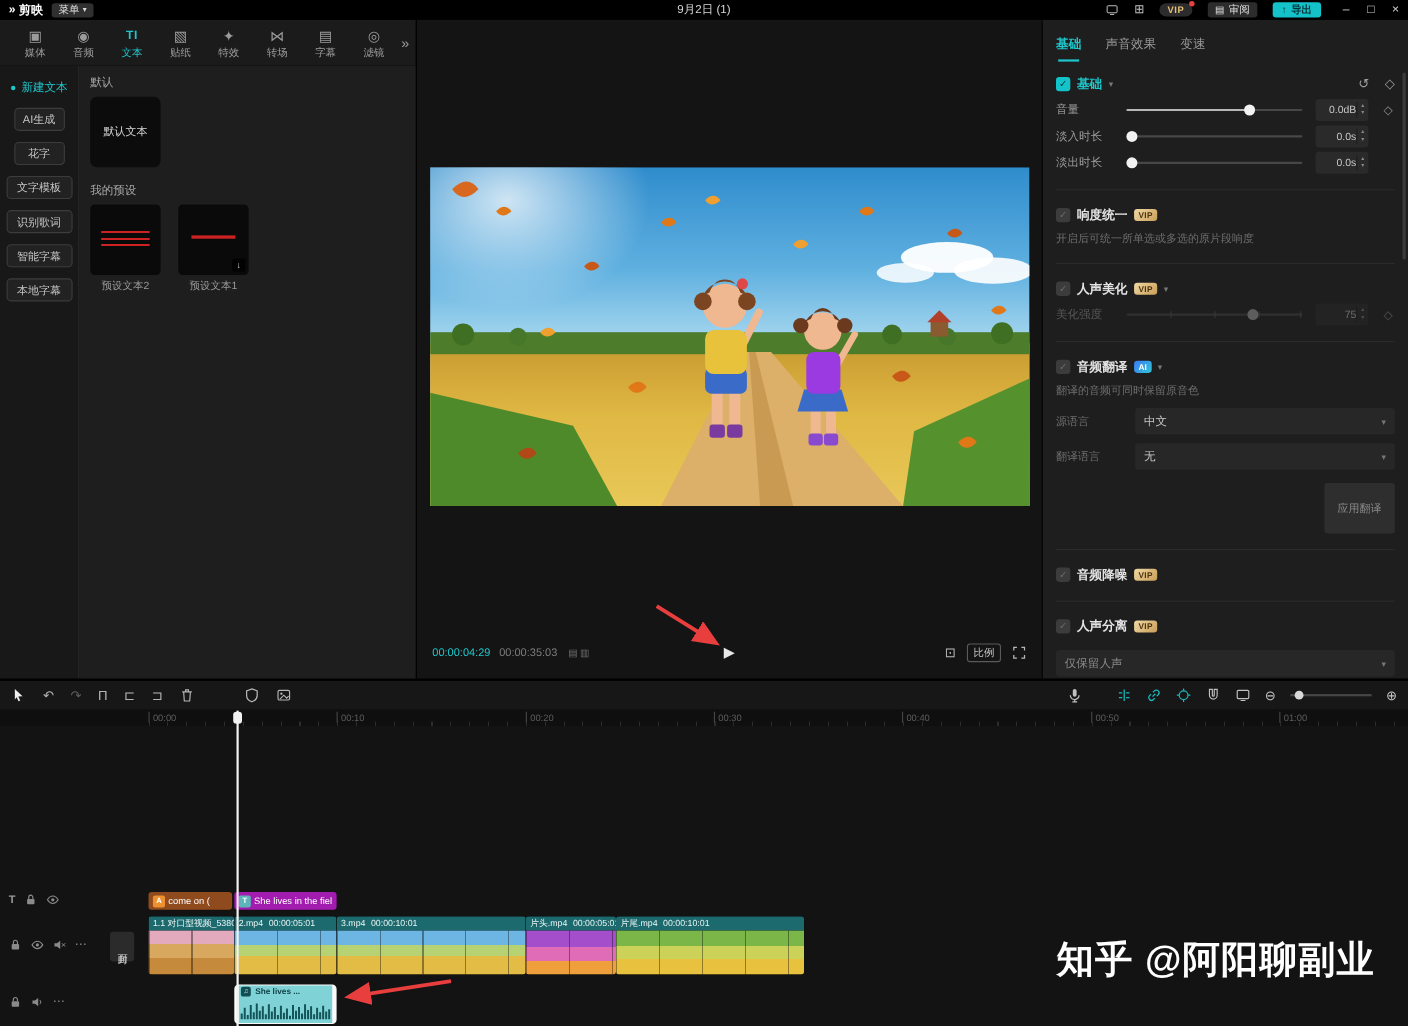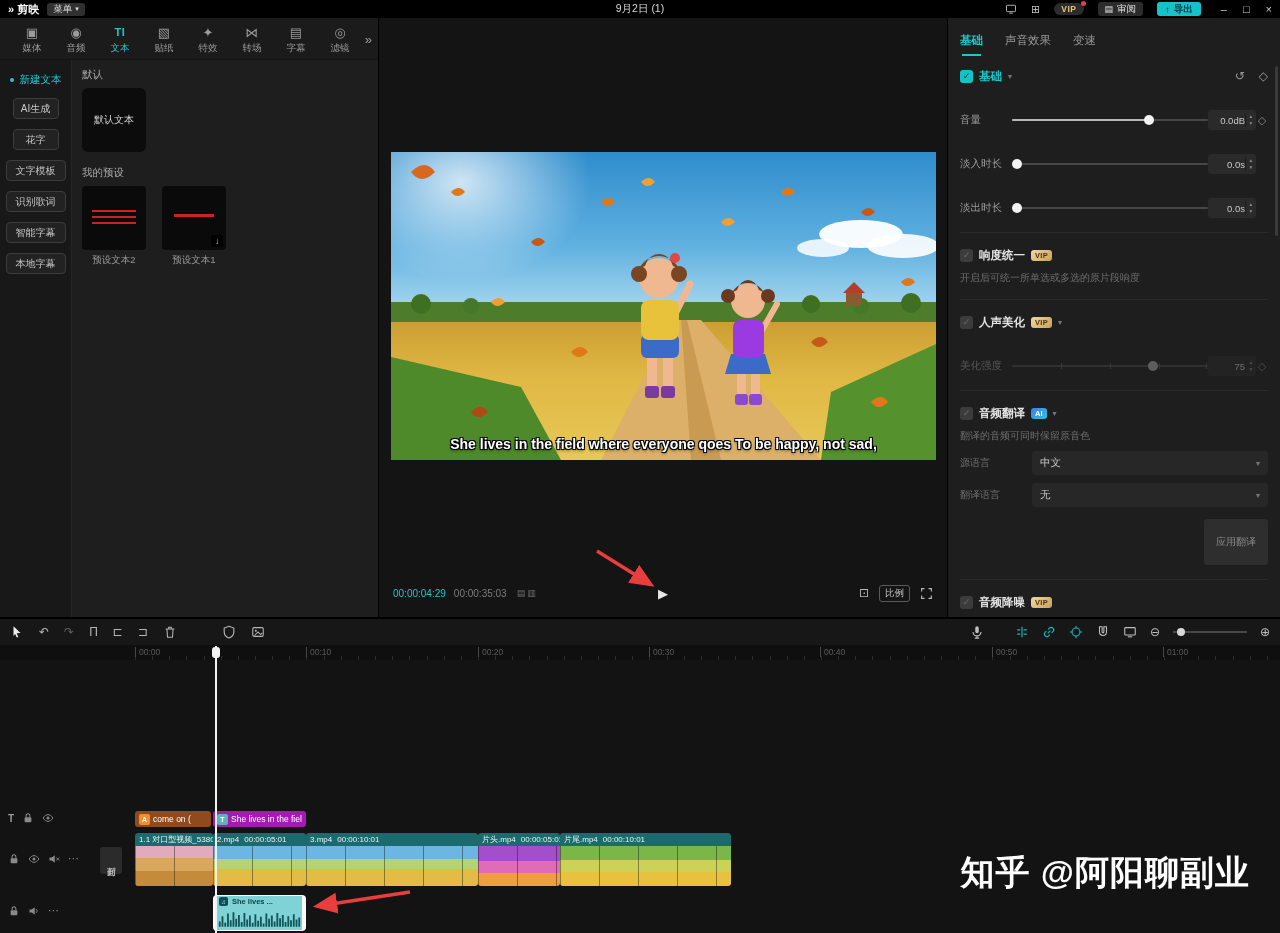--- a/index.html
+++ b/index.html
@@ -99,21 +99,21 @@
   .cb{width:13px;height:13px;border-radius:3px;display:flex;align-items:center;justify-content:center;
     font-size:9px;flex:0 0 auto}
   .cb.on{background:#14c2c9;color:#063438}
   .cb.on::after{content:"✓"}
   .cb.off{background:#3c3c3c;color:#6a6a6a}
   .cb.off::after{content:"✓"}
   .vip{background:linear-gradient(135deg,#f0d9a4,#c99e58);color:#4a3110;font-size:7.5px;font-weight:700;
     padding:1px 4px;border-radius:3px;letter-spacing:.3px}
   .aib{background:linear-gradient(135deg,#3d7bf5,#2fc6d8);color:#fff;font-size:7.5px;font-weight:700;
     padding:1px 4px;border-radius:3px}
-  .srow{display:flex;align-items:center;gap:0;margin-top:24px;height:20px}
+  .srow{display:flex;align-items:center;gap:12px;margin-top:4px;height:20px}
   .srow .lab{width:52px;color:#9a9a9a;font-size:10.5px;flex:0 0 auto}
   .slider{flex:1;position:relative;height:14px}
   .slider .track{position:absolute;left:0;right:0;top:6px;height:2px;background:#474747;border-radius:1px}
   .slider .fill{position:absolute;left:0;top:6px;height:2px;background:#b8b8b8;border-radius:1px}
   .slider .knob{position:absolute;top:2px;width:10px;height:10px;border-radius:50%;background:#f2f2f2}
   .slider .tick{position:absolute;top:4px;width:1px;height:6px;background:#565656}
   .valbox{width:48px;height:20px;background:#2a2a2a;border-radius:3px;display:flex;align-items:center;flex:0 0 auto}
   .valbox .v{flex:1;text-align:right;font-size:9.5px;color:#c8c8c8}
   .valbox .st{width:11px;border-left:1px solid #1d1d1d;display:flex;flex-direction:column;align-items:center;
     justify-content:center;color:#8a8a8a;font-size:5.5px;line-height:1.2}
@@ -439,21 +439,20 @@
             <path d="M510 130 q8 -8 14 0 q-8 8 -14 0Z"></path>
               <path d="M100 150 q8 -8 14 0 q-8 8 -14 0Z" fill="#f0a030"></path>
             <path d="M180 200 q10 -10 17 0 q-10 10 -17 0Z"></path>
               <path d="M420 190 q10 -10 17 0 q-10 10 -17 0Z" fill="#c85818"></path>
             <path d="M80 260 q10 -10 17 0 q-10 10 -17 0Z" fill="#b04818"></path>
               <path d="M480 250 q10 -10 17 0 q-10 10 -17 0Z"></path>
             <path d="M20 20 q14 -14 24 0 q-14 14 -24 0Z" fill="#d86820"></path>
               <path d="M250 30 q8 -8 14 0 q-8 8 -14 0Z" fill="#f0a030"></path>
           </g>
         </svg>
-        <div class="v-sub">She lives in the field where everyone qoes To be happy, not sad,</div>
       </div>
       <div class="pl-ctl">
         <span class="tc cur">00:00:04:29</span>
         <span class="tc tot">00:00:35:03</span>
         <span class="tc-icons">▤▥</span>
         <span class="play-btn">▶</span>
         <span class="pl-right">
           <span class="g">⊡</span>
           <span class="ratio-btn">比例</span>
           <svg>

